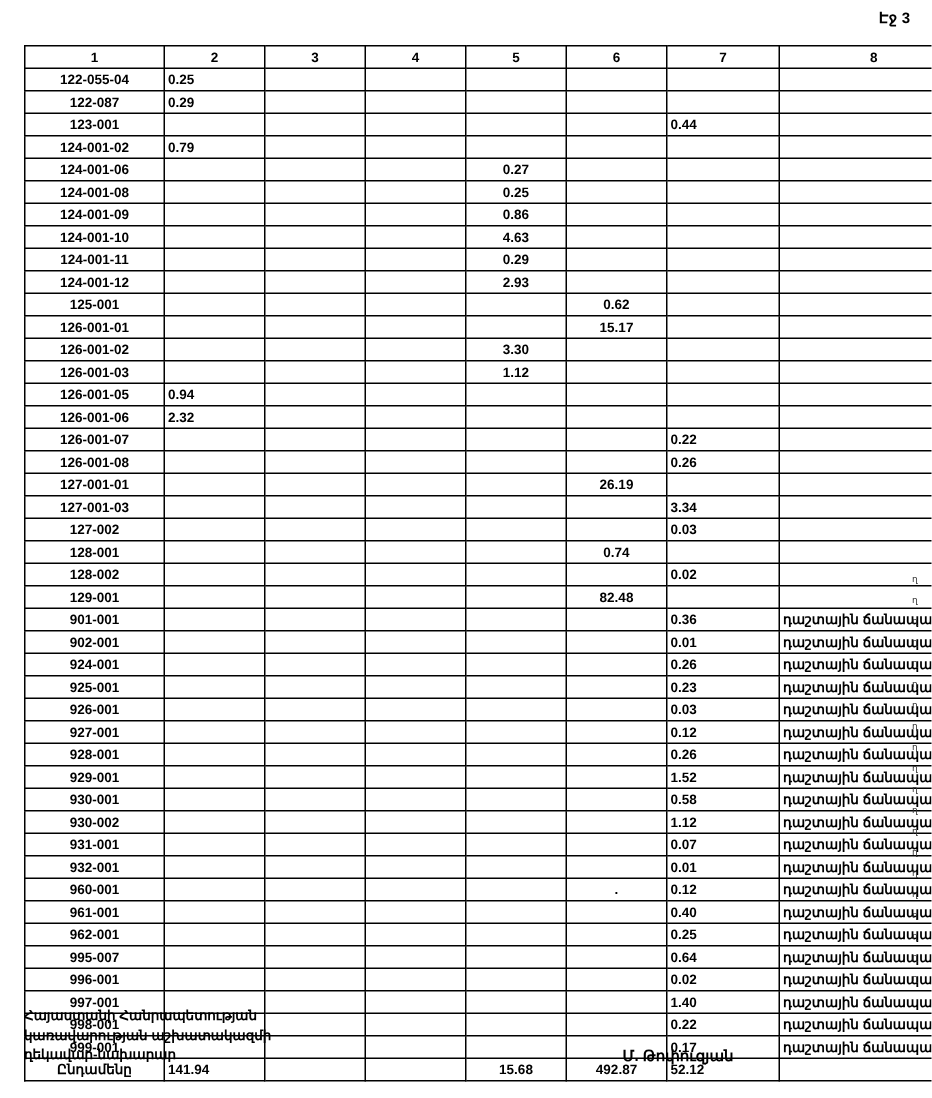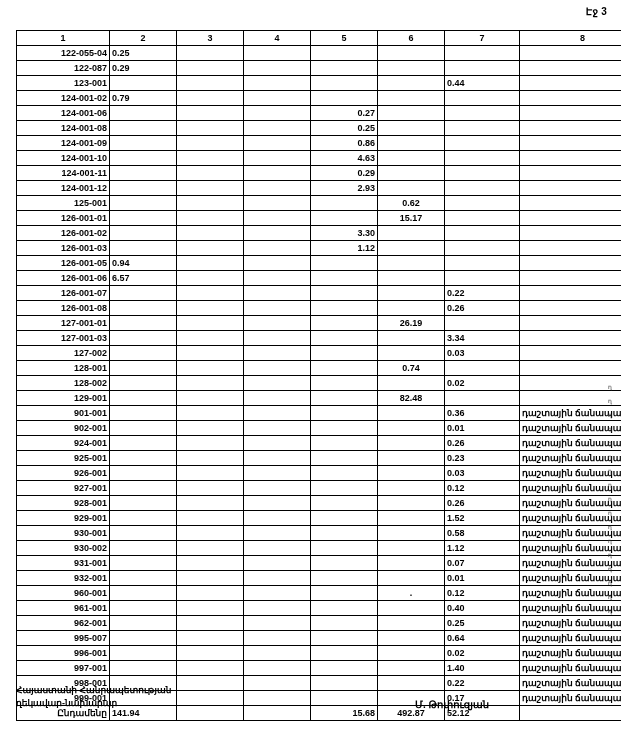--- a/index.html
+++ b/index.html
@@ -46,25 +46,25 @@
     height: 14px;
     line-height: 12px;
     padding: 0 2px;
     font-weight: bold;
     overflow: hidden;
     white-space: nowrap;
   }
   table.main th {
     text-align: center;
   }
-  .c1 { width: 88px; text-align: right; }
+  .c1 { width: 88px; text-align: center; }
   .c2 { width: 62px; text-align: left; }
   .c3 { width: 62px; text-align: left; }
   .c4 { width: 62px; text-align: left; }
-  .c5 { width: 62px; text-align: right; }
+  .c5 { width: 62px; text-align: center; }
   .c6 { width: 62px; text-align: center; }
   .c7 { width: 70px; text-align: left; }
   .c8 { width: 121px; text-align: left; }
   .total-row td { font-weight: bold; }
   .note-col {
     position: absolute;
     top: 30px;
     left: 608px;
     width: 14px;
     font-size: 6px;
@@ -259,21 +259,21 @@
             <td class="c2">0.94</td>
             <td class="c3"></td>
             <td class="c4"></td>
             <td class="c5"></td>
             <td class="c6"></td>
             <td class="c7"></td>
             <td class="c8"></td>
           </tr>
           <tr>
             <td class="c1">126-001-06</td>
-            <td class="c2">6.57</td>
+            <td class="c2">2.32</td>
             <td class="c3"></td>
             <td class="c4"></td>
             <td class="c5"></td>
             <td class="c6"></td>
             <td class="c7"></td>
             <td class="c8"></td>
           </tr>
           <tr>
             <td class="c1">126-001-07</td>
             <td class="c2"></td>
@@ -613,18 +613,19 @@
       <div>ղ</div>
       <div>ղ</div>
       <div>ղ</div>
       <div>ղ</div>
       <div>ղ</div>
       <div>ղ</div>
     </div>
 
   <div class="footer">
     <div>Հայաստանի Հանրապետության</div>
+    <div>կառավարության աշխատակազմի</div>
     <div>ղեկավար-նախարար</div>
   </div>
 
   <div class="signature">Մ. Թոփուզյան</div>
 
 </div>
 
 </body></html>

